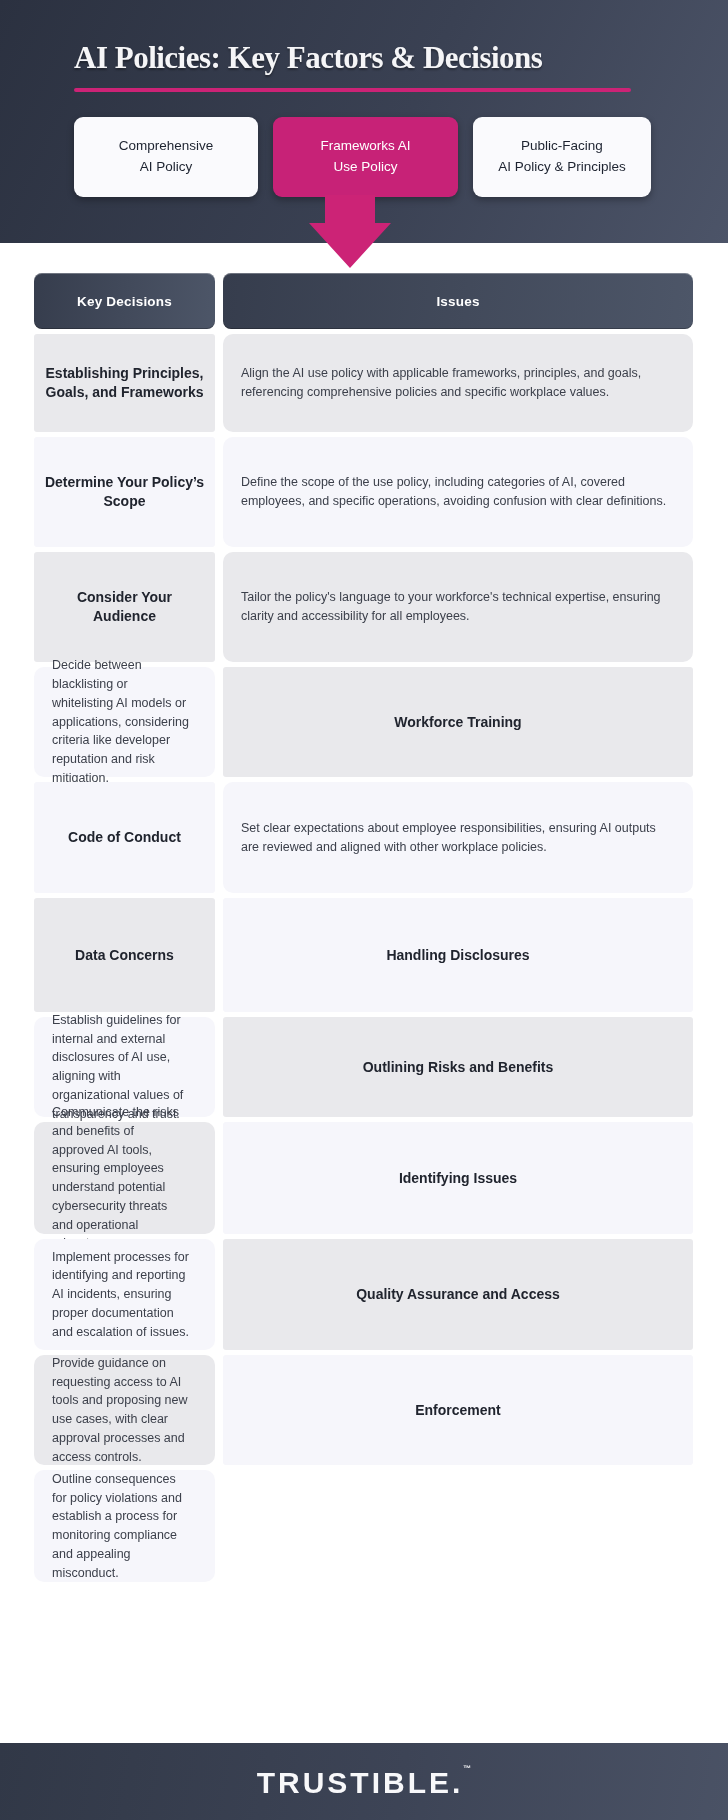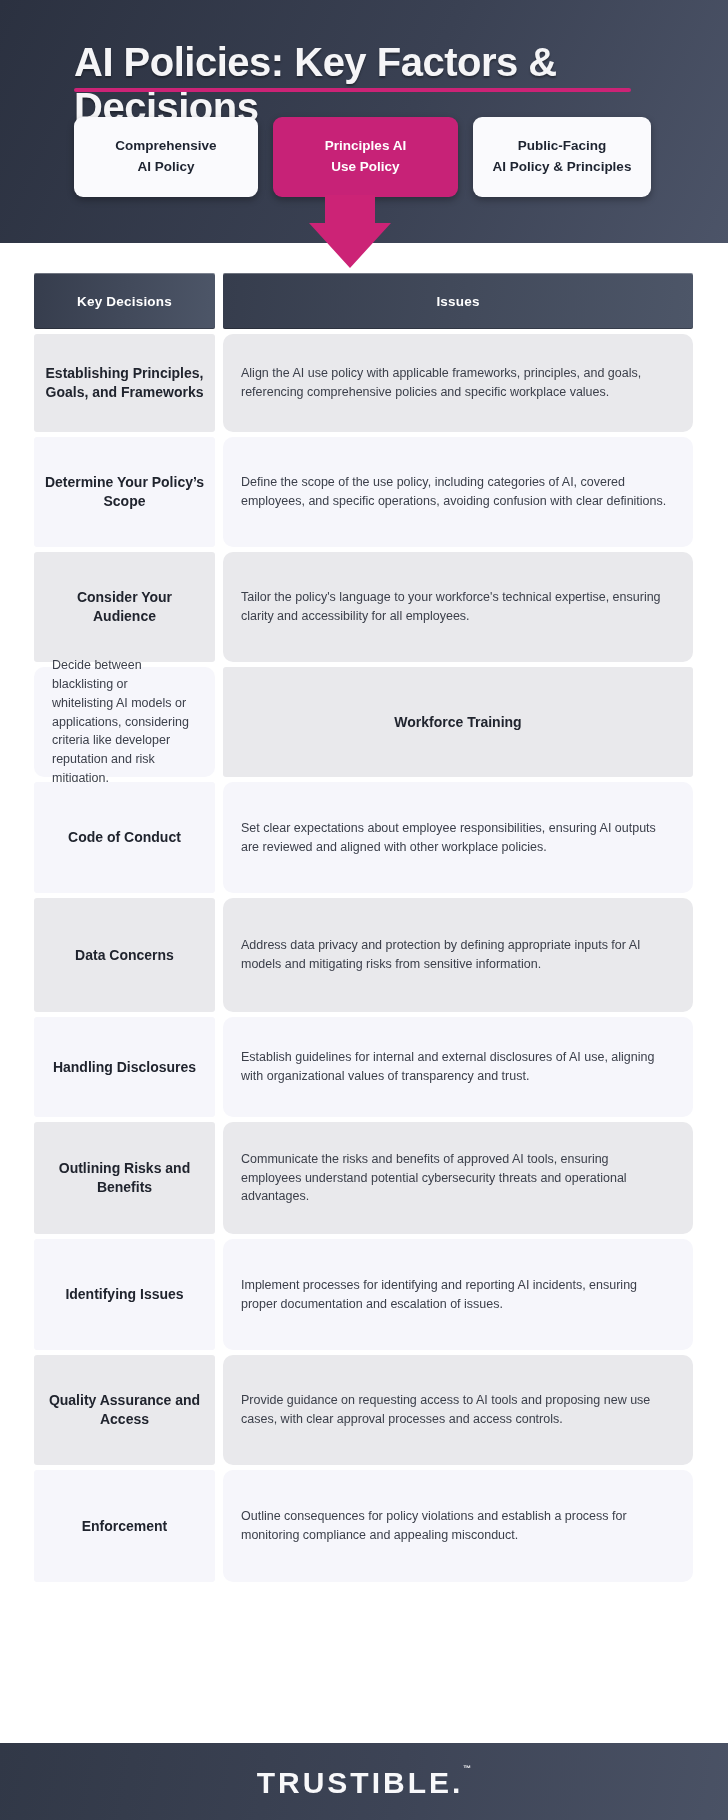--- a/index.html
+++ b/index.html
@@ -7,51 +7,52 @@
     position:relative;width:728px;height:1820px;overflow:hidden;background:#ffffff;
     font-family:"Liberation Sans", sans-serif;
   }
   
   .hero{
     position:absolute;top:0;left:0;width:728px;height:243px;
     background:linear-gradient(115deg,#2b3140 0%,#3a4153 55%,#4c5468 100%);
   }
   .hero-title{
     position:absolute;left:74px;top:40px;width:600px;
-    color:#f5f5f7;font-size:40px;font-weight:bold;letter-spacing:-0.5px;
+    color:#f5f5f7;font-size:31px;font-weight:bold;letter-spacing:-0.5px;
     text-shadow:0 2px 2px rgba(0,0,0,0.35);
+    font-family:Liberation Serif, serif;
   }
   .hero-underline{
     position:absolute;left:74px;top:88px;width:557px;height:4px;background:#cc2376;border-radius:2px;
   }
   .cards{
     position:absolute;left:74px;top:117px;display:flex;gap:15px;align-items:stretch;
   }
   .card{
     height:80px;border-radius:9px;display:flex;flex-direction:column;justify-content:center;
-    text-align:center;font-size:13.5px;font-weight:bold;line-height:1.55;
+    text-align:center;font-size:13.5px;font-weight:normal;line-height:1.55;
     box-shadow:0 3px 7px rgba(0,0,0,0.30);
   }
   .card.light{background:#fafafd;color:#1d2330;}
   .card.pink{background:#c72277;color:#ffffff;}
   .card-1{width:184px;}
   .card-2{width:185px;}
   .card-3{width:178px;}
   
   .flow-arrow{position:absolute;left:309px;top:195px;width:82px;height:73px;z-index:3;}
   
   .dtable{
     position:absolute;left:34px;top:273px;
     display:grid;grid-template-columns:181px 470px;gap:5px 8px;
     grid-template-rows:56px 98px 110px 110px 110px 111px 114px 100px 112px 111px 110px 112px 120px;
   }
   .th{
     background:linear-gradient(95deg,#363d4d 0%,#4d5668 100%);
     color:#ffffff;font-size:13.5px;font-weight:bold;letter-spacing:0.2px;
-    display:flex;align-items:center;justify-content:center;border-radius:2px;
+    display:flex;align-items:center;justify-content:center;border-radius:8px;
     box-shadow:inset 0 1px 0 rgba(255,255,255,0.28), inset 0 -1px 0 rgba(0,0,0,0.25);
   }
   .key{
     background:#e9e9ec;color:#20242e;font-size:14px;font-weight:bold;line-height:1.35;
     display:flex;align-items:center;justify-content:center;text-align:center;
     padding:0 10px;border-radius:3px;box-sizing:border-box;
   }
   .sum{
     background:#e9e9ec;color:#3c404b;font-size:12.5px;line-height:1.5;
     display:flex;align-items:center;padding:0 26px 0 18px;border-radius:10px;box-sizing:border-box;
@@ -75,21 +76,21 @@
 
   <div class="hero">
     <div class="hero-title">AI Policies: Key Factors &amp; Decisions</div>
     <div class="hero-underline"></div>
     <div class="cards">
       <div class="card light card-1">
         <span>Comprehensive</span>
         <span>AI Policy</span>
       </div>
       <div class="card pink card-2">
-        <span>Principles AI</span>
+        <span>Frameworks AI</span>
         <span>Use Policy</span>
       </div>
       <div class="card light card-3">
         <span>Public-Facing</span>
         <span>AI Policy &amp; Principles</span>
       </div>
     </div>
   </div>
 
   <svg class="flow-arrow" width="82" height="73" viewBox="0 0 82 73">
@@ -110,21 +111,20 @@
     <div class="sum">Tailor the policy's language to your workforce's technical expertise, ensuring clarity and accessibility for all employees.</div>
 
     <div class="sum alt">Decide between blacklisting or whitelisting AI models or applications, considering criteria like developer reputation and risk mitigation.</div>
 
     <div class="key">Workforce Training</div>
 
     <div class="key alt">Code of Conduct</div>
     <div class="sum alt">Set clear expectations about employee responsibilities, ensuring AI outputs are reviewed and aligned with other workplace policies.</div>
 
     <div class="key">Data Concerns</div>
-    <div class="sum">Address data privacy and protection by defining appropriate inputs for AI models and mitigating risks from sensitive information.</div>
 
     <div class="key alt">Handling Disclosures</div>
     <div class="sum alt">Establish guidelines for internal and external disclosures of AI use, aligning with organizational values of transparency and trust.</div>
 
     <div class="key">Outlining Risks and Benefits</div>
     <div class="sum">Communicate the risks and benefits of approved AI tools, ensuring employees understand potential cybersecurity threats and operational advantages.</div>
 
     <div class="key alt">Identifying Issues</div>
     <div class="sum alt">Implement processes for identifying and reporting AI incidents, ensuring proper documentation and escalation of issues.</div>
 

